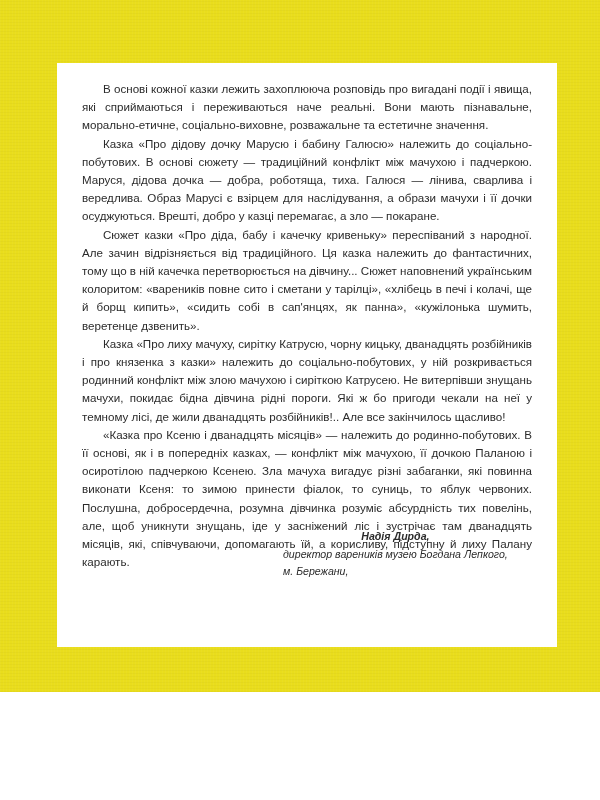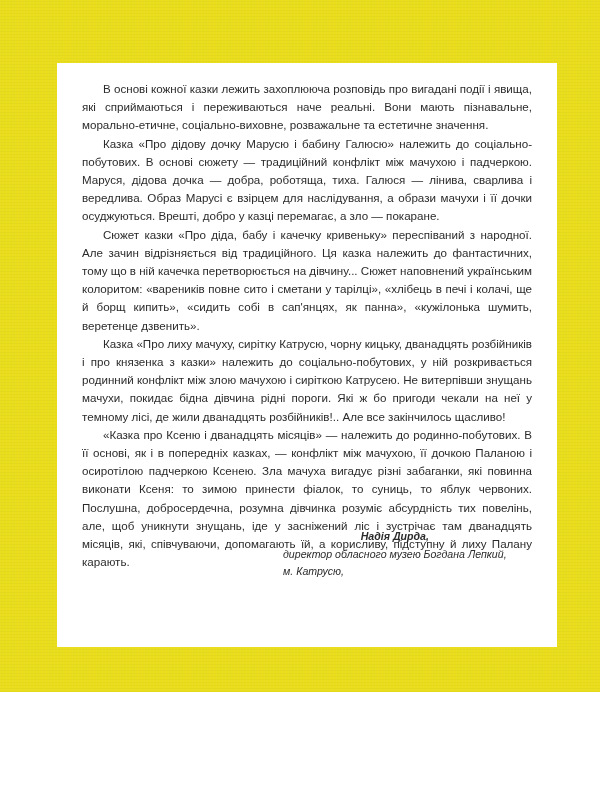--- a/index.html
+++ b/index.html
@@ -74,16 +74,16 @@
   <div class="text-column">
     <p>В основі кожної казки лежить захоплююча розповідь про вигадані події і явища, які сприй­маються і переживаються наче реальні. Вони мають пізнавальне, морально-етичне, со­ціально-виховне, розважальне та естетичне значення.</p>
     <p>Казка «Про дідову дочку Марусю і бабину Галюсю» належить до соціально-побуто­вих. В основі сюжету — традиційний конфлікт між мачухою і падчеркою. Маруся, дідова дочка — добра, роботяща, тиха. Галюся — лінива, сварлива і вередлива. Образ Марусі є взірцем для наслідування, а образи мачухи і її дочки осуджуються. Врешті, добро у казці перемагає, а зло — покаране.</p>
     <p>Сюжет казки «Про діда, бабу і качечку кривеньку» переспіваний з народної. Але зачин відрізняється від традиційного. Ця казка належить до фантастичних, тому що в ній качечка перетворюється на дівчину... Сюжет наповнений українським колоритом: «вареників повне сито і сметани у тарілці», «хлібець в печі і колачі, ще й борщ кипить», «сидить собі в сап'янцях, як панна», «кужілонька шумить, веретенце дзвенить».</p>
     <p>Казка «Про лиху мачуху, сирітку Катрусю, чорну кицьку, дванадцять розбійників і про князенка з казки» належить до соціально-побутових, у ній розкривається родин­ний конфлікт між злою мачухою і сиріткою Катрусею. Не витерпівши знущань мачухи, покидає бідна дівчина рідні пороги. Які ж бо пригоди чекали на неї у темному лісі, де жили дванадцять розбійників!.. Але все закінчилось щасливо!</p>
     <p>«Казка про Ксеню і дванадцять місяців» — належить до родинно-побутових. В її основі, як і в попередніх казках, — конфлікт між мачухою, її дочкою Паланою і осиро­тілою падчеркою Ксенею. Зла мачуха вигадує різні забаганки, які повинна виконати Ксеня: то зимою принести фіалок, то суниць, то яблук червоних. Послушна, добросер­дечна, розумна дівчинка розуміє абсурдність тих повелінь, але, щоб уникнути знущань, іде у засніжений ліс і зустрічає там дванадцять місяців, які, співчуваючи, допомагають їй, а корисливу, підступну й лиху Палану карають.</p>
   </div>
 
   <div class="signature">
     <div class="sig-name">Надія Дирда,</div>
-    <div>директор обласного музею Богдана Лепкий,</div>
-    <div>м. Катрусю,</div>
+    <div>директор вареників музею Богдана Лепкого,</div>
+    <div>м. Бережани,</div>
   </div>
 </div>
 
 </body></html>

